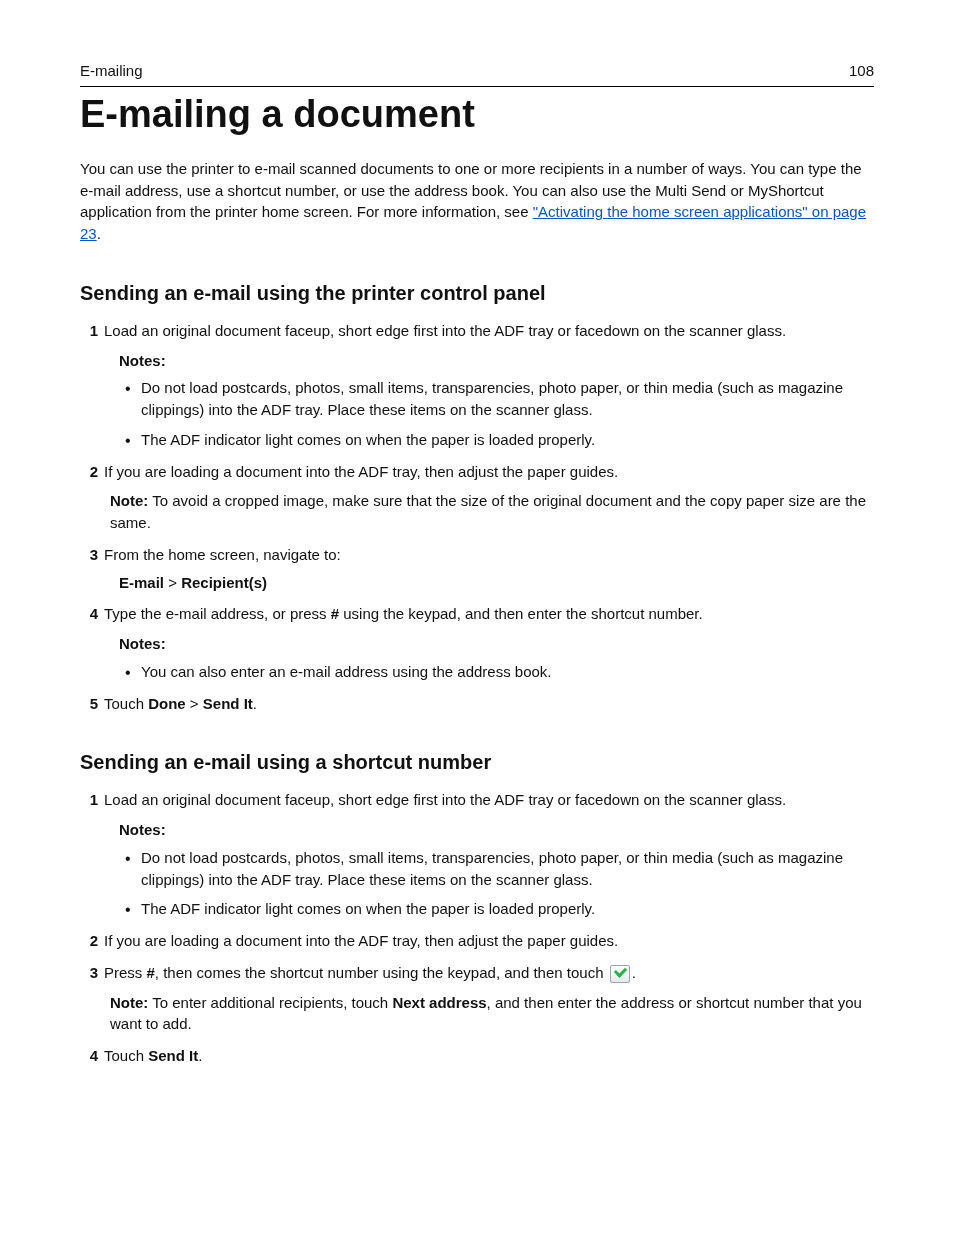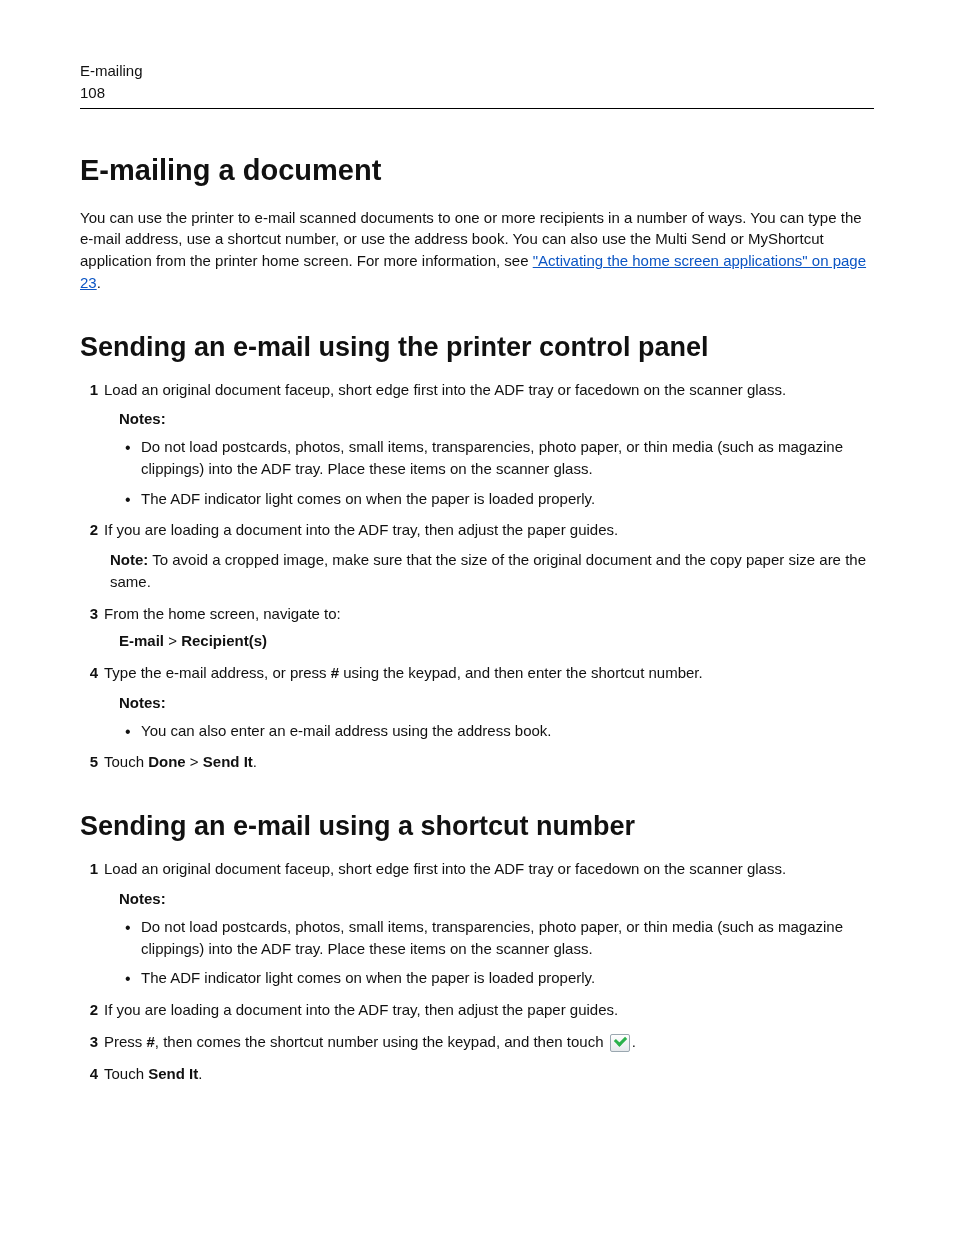--- a/index.html
+++ b/index.html
@@ -11,31 +11,29 @@
     line-height: 1.45;
     width: 954px;
     box-sizing: border-box;
     background: #fff;
   }
   .page-header {
     display: flex;
     justify-content: space-between;
     border-bottom: 1px solid #000;
     padding-bottom: 4px;
-    margin-bottom: 40px;
     font-size: 15px;
-    flex-direction: column;
   }
   h1 {
-    font-size: 29px;
+    font-size: 38px;
     font-weight: 700;
     margin: 0 0 16px 0;
   }
   h2 {
-    font-size: 27px;
+    font-size: 20px;
     font-weight: 700;
     margin: 34px 0 12px 0;
   }
   p { margin: 0 0 8px 0; }
   a.link {
     color: #0b55c4;
     text-decoration: underline;
   }
   ol.steps {
     list-style: none;
@@ -172,17 +170,20 @@
       <div class="notes-label">Notes:</div>
       <ul class="bullets">
         <li>Do not load postcards, photos, small items, transparencies, photo paper, or thin media (such as magazine clippings) into the ADF tray. Place these items on the scanner glass.</li>
         <li>The ADF indicator light comes on when the paper is loaded properly.</li>
       </ul>
     </div>
   </li>
   <li>If you are loading a document into the ADF tray, then adjust the paper guides.</li>
   <li>
     <span>Press </span><span class="bold">#</span><span>, then comes the shortcut number using the keypad, and then touch </span><span class="check-icon"></span><span>.</span>
+    <div class="inline-note">
+      <span class="bold">Note:</span><span> To enter additional recipients, touch </span><span class="bold">Next address</span><span>, and then enter the address or shortcut number that you want to add.</span>
+    </div>
   </li>
   <li>
     <span>Touch </span><span class="bold">Send It</span><span>.</span>
   </li>
 </ol>
 
 </body></html>

